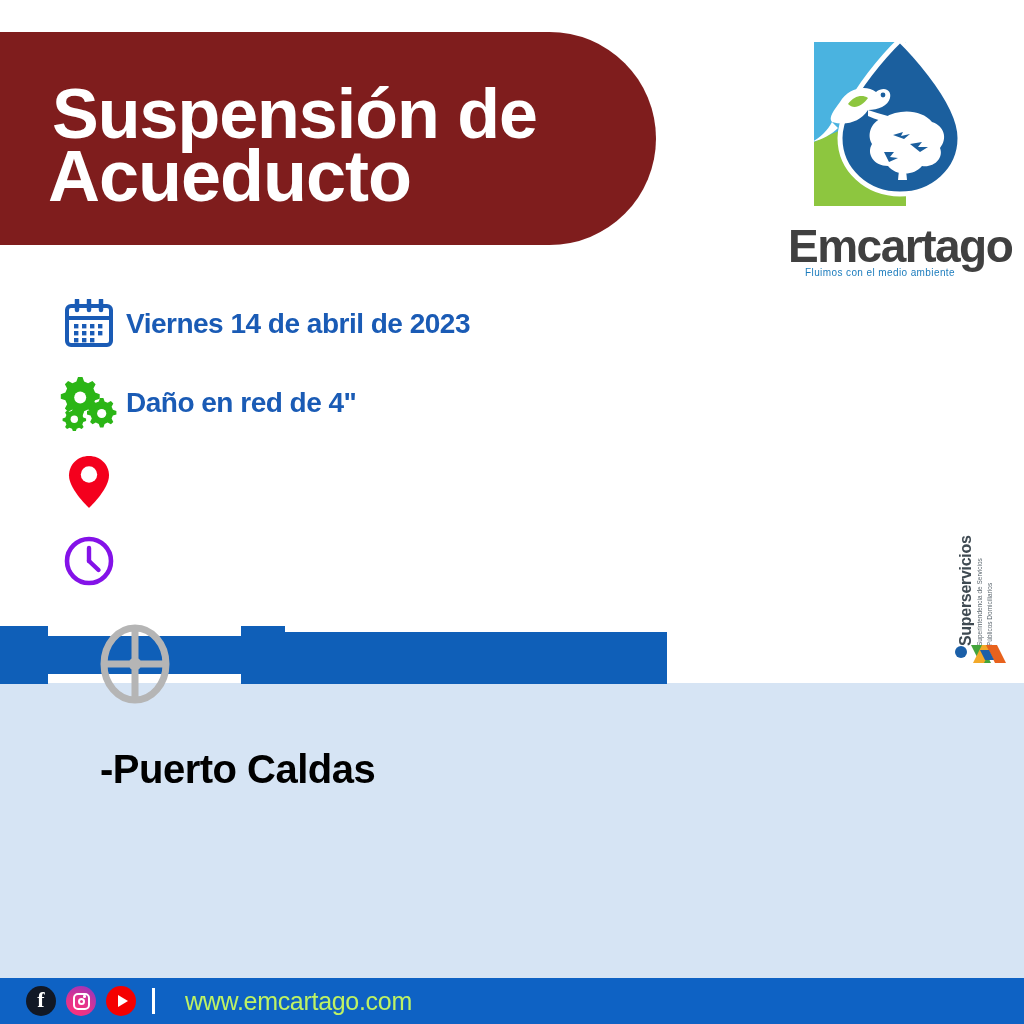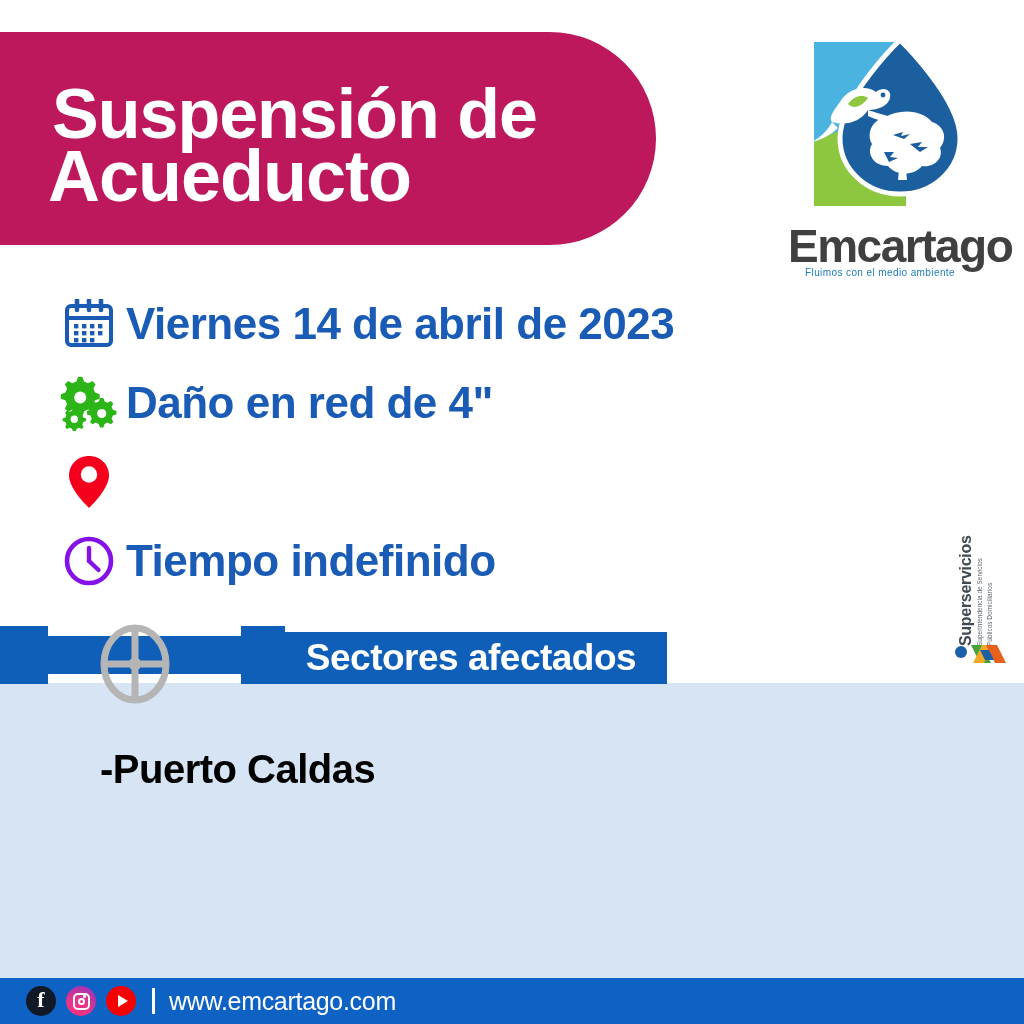--- a/index.html
+++ b/index.html
@@ -17,21 +17,21 @@
     left:0; top:683px;
     width:1024px; height:295px;
     background:#d6e4f4;
   }
 
   
   #header-banner{
     position:absolute;
     left:0; top:32px;
     width:656px; height:213px;
-    background:#be185d;
+    background:#7f1d1d;
     border-top-right-radius:107px;
     border-bottom-right-radius:107px;
   }
   #header-banner .line{
     color:#ffffff;
     font-weight:bold;
     letter-spacing:-1px;
     line-height:1;
     white-space:nowrap;
   }
@@ -81,21 +81,21 @@
   }
   .info-icon{
     width:74px;
     display:flex;
     align-items:center;
     justify-content:center;
     flex:0 0 74px;
   }
   .info-text{
     color:#1a5bb5;
-    font-size:44px;
+    font-size:28px;
     font-weight:bold;
     letter-spacing:-0.5px;
     white-space:nowrap;
   }
 
   
   #sectores-bar{
     position:absolute;
     left:0; top:626px;
     width:668px; height:58px;
@@ -231,23 +231,23 @@
     border-bottom:6px solid transparent;
     margin-left:3px;
   }
   #footer-divider{
     width:3px; height:26px;
     background:#ffffff;
     margin-left:16px;
     flex:0 0 3px;
   }
   #footer-url{
-    color:#ffffff;
+    color:#bef264;
     font-size:25px;
-    margin-left:14px;
+    margin-left:30px;
     letter-spacing:-0.3px;
     white-space:nowrap;
   }
 </style>
 </head>
 <body>
 
 <div id="lower-panel"></div>
 
 <div id="header-banner">
@@ -337,31 +337,29 @@
   </div>
 
   <div class="info-row">
     <span class="info-icon">
       <svg width="52" height="52" viewBox="0 0 52 52">
         <circle cx="26" cy="26" r="22" fill="none" stroke="#8412e8" stroke-width="4.6"></circle>
         <line x1="26" y1="26" x2="26" y2="13" stroke="#8412e8" stroke-width="4.4" stroke-linecap="round"></line>
         <line x1="26" y1="26" x2="35.5" y2="35" stroke="#8412e8" stroke-width="4.4" stroke-linecap="round"></line>
       </svg>
     </span>
-    <span class="info-text">Tiempo indefinido</span>
   </div>
 
 </div>
 
 <div id="sectores-bar">
   <div class="pipe-seg" id="pipe-body-left"></div>
   <div class="pipe-seg" id="flange-left"></div>
   <div class="pipe-seg" id="flange-right"></div>
   <div id="pipe-head"></div>
-  <div id="sectores-label">Sectores afectados</div>
 </div>
 <svg id="valve-wheel" viewBox="0 0 72 80">
   <ellipse cx="36" cy="40" rx="31" ry="36" fill="none" stroke="#b5b5b5" stroke-width="7"></ellipse>
   <line x1="36" y1="6" x2="36" y2="74" stroke="#b5b5b5" stroke-width="7"></line>
   <line x1="6" y1="40" x2="66" y2="40" stroke="#b5b5b5" stroke-width="7"></line>
   <circle cx="36" cy="40" r="6.5" fill="#b5b5b5"></circle>
 </svg>
 
 <div id="sector-items">
   <div class="sector-item">-Puerto Caldas</div>

